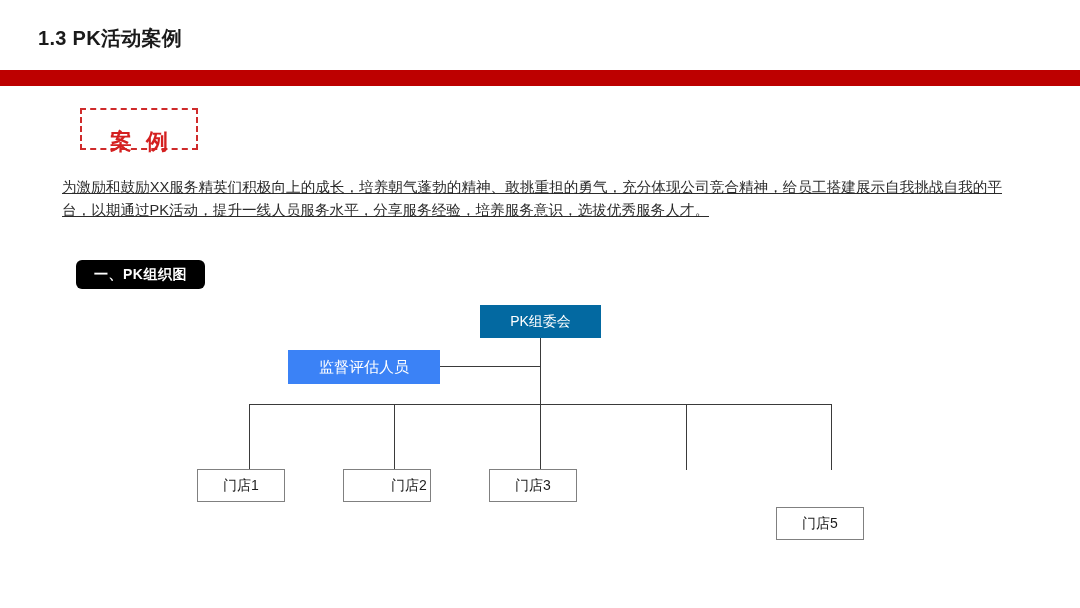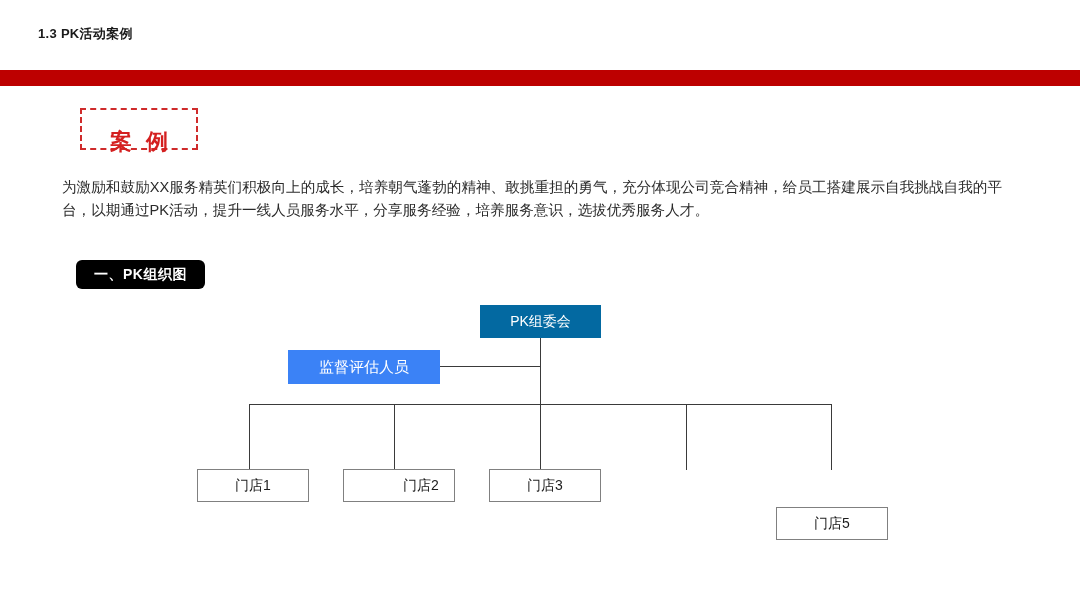--- a/index.html
+++ b/index.html
@@ -19,21 +19,21 @@
     position: absolute;
     inset: 0;
     background: #ffffff;
   }
 
   
   .slide-title {
     position: absolute;
     left: 38px;
     top: 25px;
-    font-size: 13px;
+    font-size: 20px;
     font-weight: bold;
     color: #1a1a1a;
     letter-spacing: 0.3px;
     white-space: nowrap;
   }
 
   .red-bar {
     position: absolute;
     left: 0;
     top: 70px;
@@ -68,20 +68,21 @@
   .intro-paragraph {
     position: absolute;
     left: 62px;
     top: 176px;
     width: 940px;
     font-size: 14.6px;
     line-height: 23px;
     color: #2b2b2b;
     text-align: justify;
     text-justify: inter-ideograph;
+    text-decoration: underline;
   }
 
   
   .section-pill {
     position: absolute;
     left: 76px;
     top: 260px;
     height: 29px;
     padding: 0 18px;
     border-radius: 6px;
@@ -133,21 +134,21 @@
     top: 350px;
     width: 152px;
     height: 34px;
     background: #3b82f6;
     color: #ffffff;
     font-size: 15px;
   }
 
   .node-store {
     top: 469px;
-    width: 112px;
+    width: 88px;
     height: 33px;
     background: #ffffff;
     border: 1px solid #808080;
     color: #1c1c1c;
     font-size: 14px;
   }
   .store-0 { left: 197px; }
   .store-1 { left: 343px; padding-left: 44px; }
   .store-2 { left: 489px; }
   .store-3 { left: 634px; }

